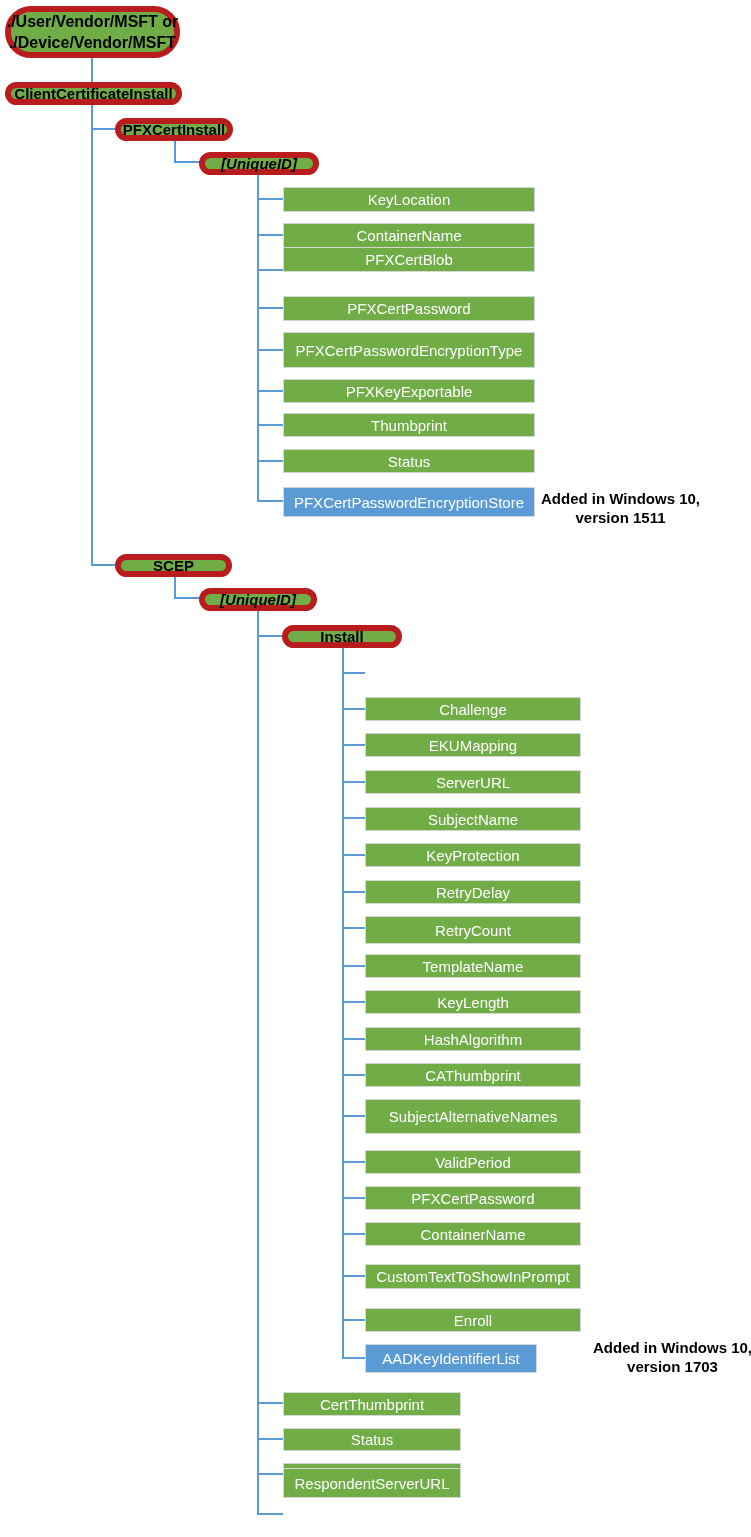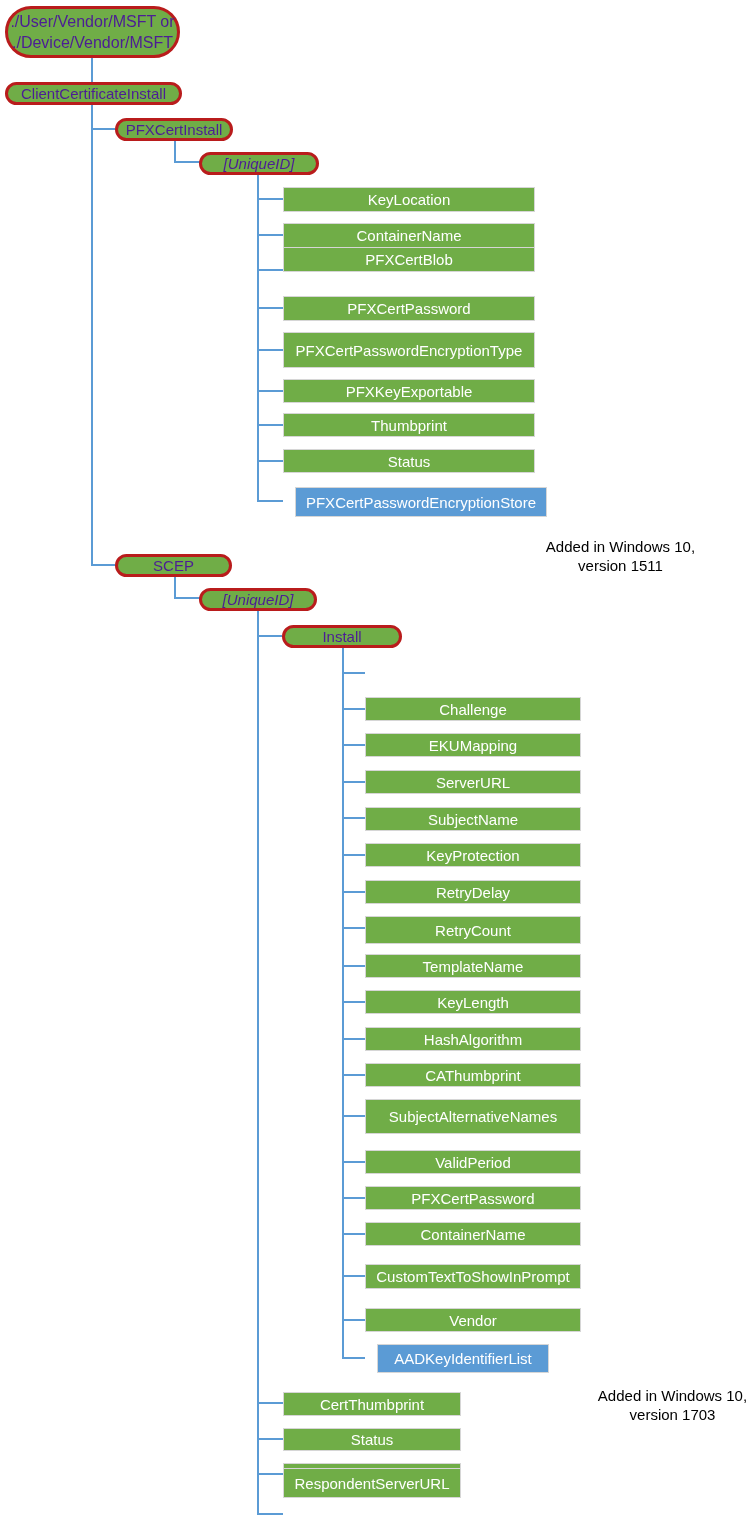--- a/index.html
+++ b/index.html
@@ -2,38 +2,39 @@
 <html><head>
 <meta charset="utf-8">
 <style>
   html,body{margin:0;padding:0;background:#ffffff;}
   body{font-family:"Liberation Sans", sans-serif;}
   .canvas{position:relative;width:751px;height:1537px;background:#ffffff;overflow:hidden;}
   .vline{position:absolute;width:2px;background:#5B9BD5;}
   .hline{position:absolute;height:2px;background:#5B9BD5;}
   .pill{
     position:absolute;box-sizing:border-box;
-    background:#70AD47;border:3px solid #b91c1c;border-radius:12px;
-    color:#4c1d95;font-size:15px;
+    background:#70AD47;border:6px solid #b91c1c;border-radius:12px;
+    color:#000000;font-size:15px;
     display:flex;align-items:center;justify-content:center;
     white-space:nowrap;
+    font-weight:bold;
   }
   .pill.italic{font-style:italic;}
   .pill.root{border-radius:27px;flex-direction:column;font-size:16px;line-height:21px;}
   .box{
     position:absolute;box-sizing:border-box;
     background:#70AD47;border:1px solid #D6D6D6;
     color:#ffffff;font-size:15px;
     display:flex;align-items:center;justify-content:center;
     white-space:nowrap;
   }
-  .box.blue{background:#5B9BD5;margin-left:12px;}
+  .box.blue{background:#5B9BD5;}
   .annotation{
-    position:absolute;color:#000000;font-weight:normal;font-size:15px;
-    text-align:center;line-height:19px;margin-top:48px;
+    position:absolute;color:#000000;font-weight:bold;font-size:15px;
+    text-align:center;line-height:19px;
   }
 </style>
 </head>
 <body>
 
 <div class="canvas">
 
   <div class="vline" style="left:91px;top:58px;height:24px"></div>
   <div class="vline" style="left:91px;top:105px;height:461px"></div>
   <div class="hline" style="left:91px;top:128px;width:24px"></div>
@@ -120,21 +121,21 @@
   <div class="box" style="left:365px;top:916px;width:216px;height:28px">RetryCount</div>
   <div class="box" style="left:365px;top:954px;width:216px;height:24px">TemplateName</div>
   <div class="box" style="left:365px;top:990px;width:216px;height:24px">KeyLength</div>
   <div class="box" style="left:365px;top:1027px;width:216px;height:24px">HashAlgorithm</div>
   <div class="box" style="left:365px;top:1063px;width:216px;height:24px">CAThumbprint</div>
   <div class="box" style="left:365px;top:1099px;width:216px;height:35px">SubjectAlternativeNames</div>
   <div class="box" style="left:365px;top:1150px;width:216px;height:24px">ValidPeriod</div>
   <div class="box" style="left:365px;top:1186px;width:216px;height:24px">PFXCertPassword</div>
   <div class="box" style="left:365px;top:1222px;width:216px;height:24px">ContainerName</div>
   <div class="box" style="left:365px;top:1264px;width:216px;height:25px">CustomTextToShowInPrompt</div>
-  <div class="box" style="left:365px;top:1308px;width:216px;height:24px">Vendor</div>
+  <div class="box" style="left:365px;top:1308px;width:216px;height:24px">Enroll</div>
   <div class="box blue" style="left:365px;top:1344px;width:172px;height:29px">AADKeyIdentifierList</div>
 
   <div class="annotation" style="left:585px;top:1338px;width:175px">
     <span>Added in Windows 10,</span><br>
     <span>version 1703</span>
   </div>
 
   <div class="box" style="left:283px;top:1392px;width:178px;height:24px">CertThumbprint</div>
   <div class="box" style="left:283px;top:1428px;width:178px;height:23px">Status</div>
   <div class="box" style="left:283px;top:1463px;width:178px;height:23px">ErrorCode</div>

